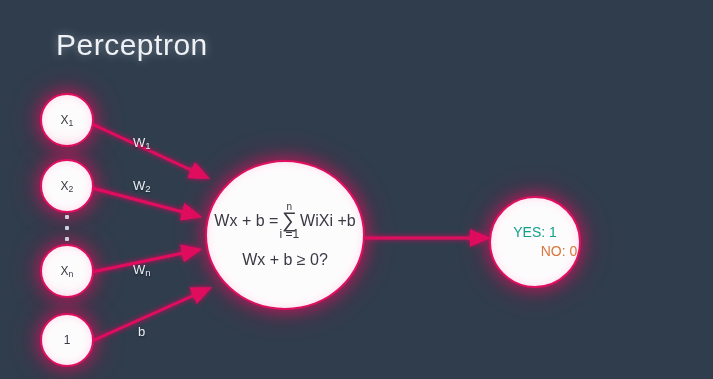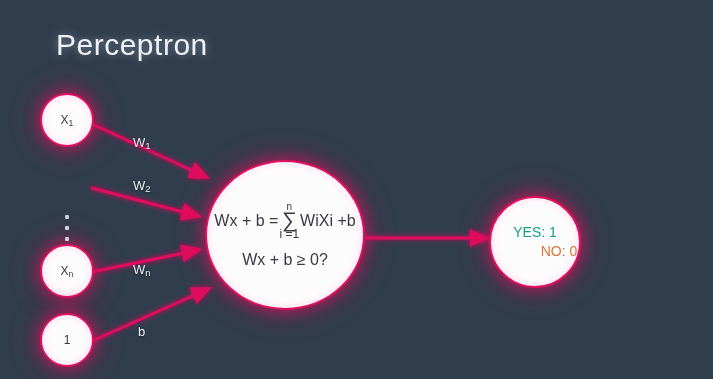--- a/index.html
+++ b/index.html
@@ -183,20 +183,23 @@
       <line x1="92" y1="188" x2="198" y2="216"></line>
       <line x1="92" y1="272" x2="198" y2="250"></line>
       <line x1="92" y1="341" x2="208" y2="289"></line>
       <line x1="366" y1="238" x2="486" y2="238"></line>
     </g>
   </svg>
 
   <div class="node in-node" id="node-x1">
     <span class="node-label">X<sub>1</sub></span>
   </div>
+  <div class="node in-node" id="node-x2">
+    <span class="node-label">X<sub>2</sub></span>
+  </div>
   <div class="node in-node" id="node-xn">
     <span class="node-label">X<sub>n</sub></span>
   </div>
   <div class="node in-node" id="node-bias">
     <span class="node-label">1</span>
   </div>
 
   <div id="ellipsis">
     <span></span>
     <span></span>

